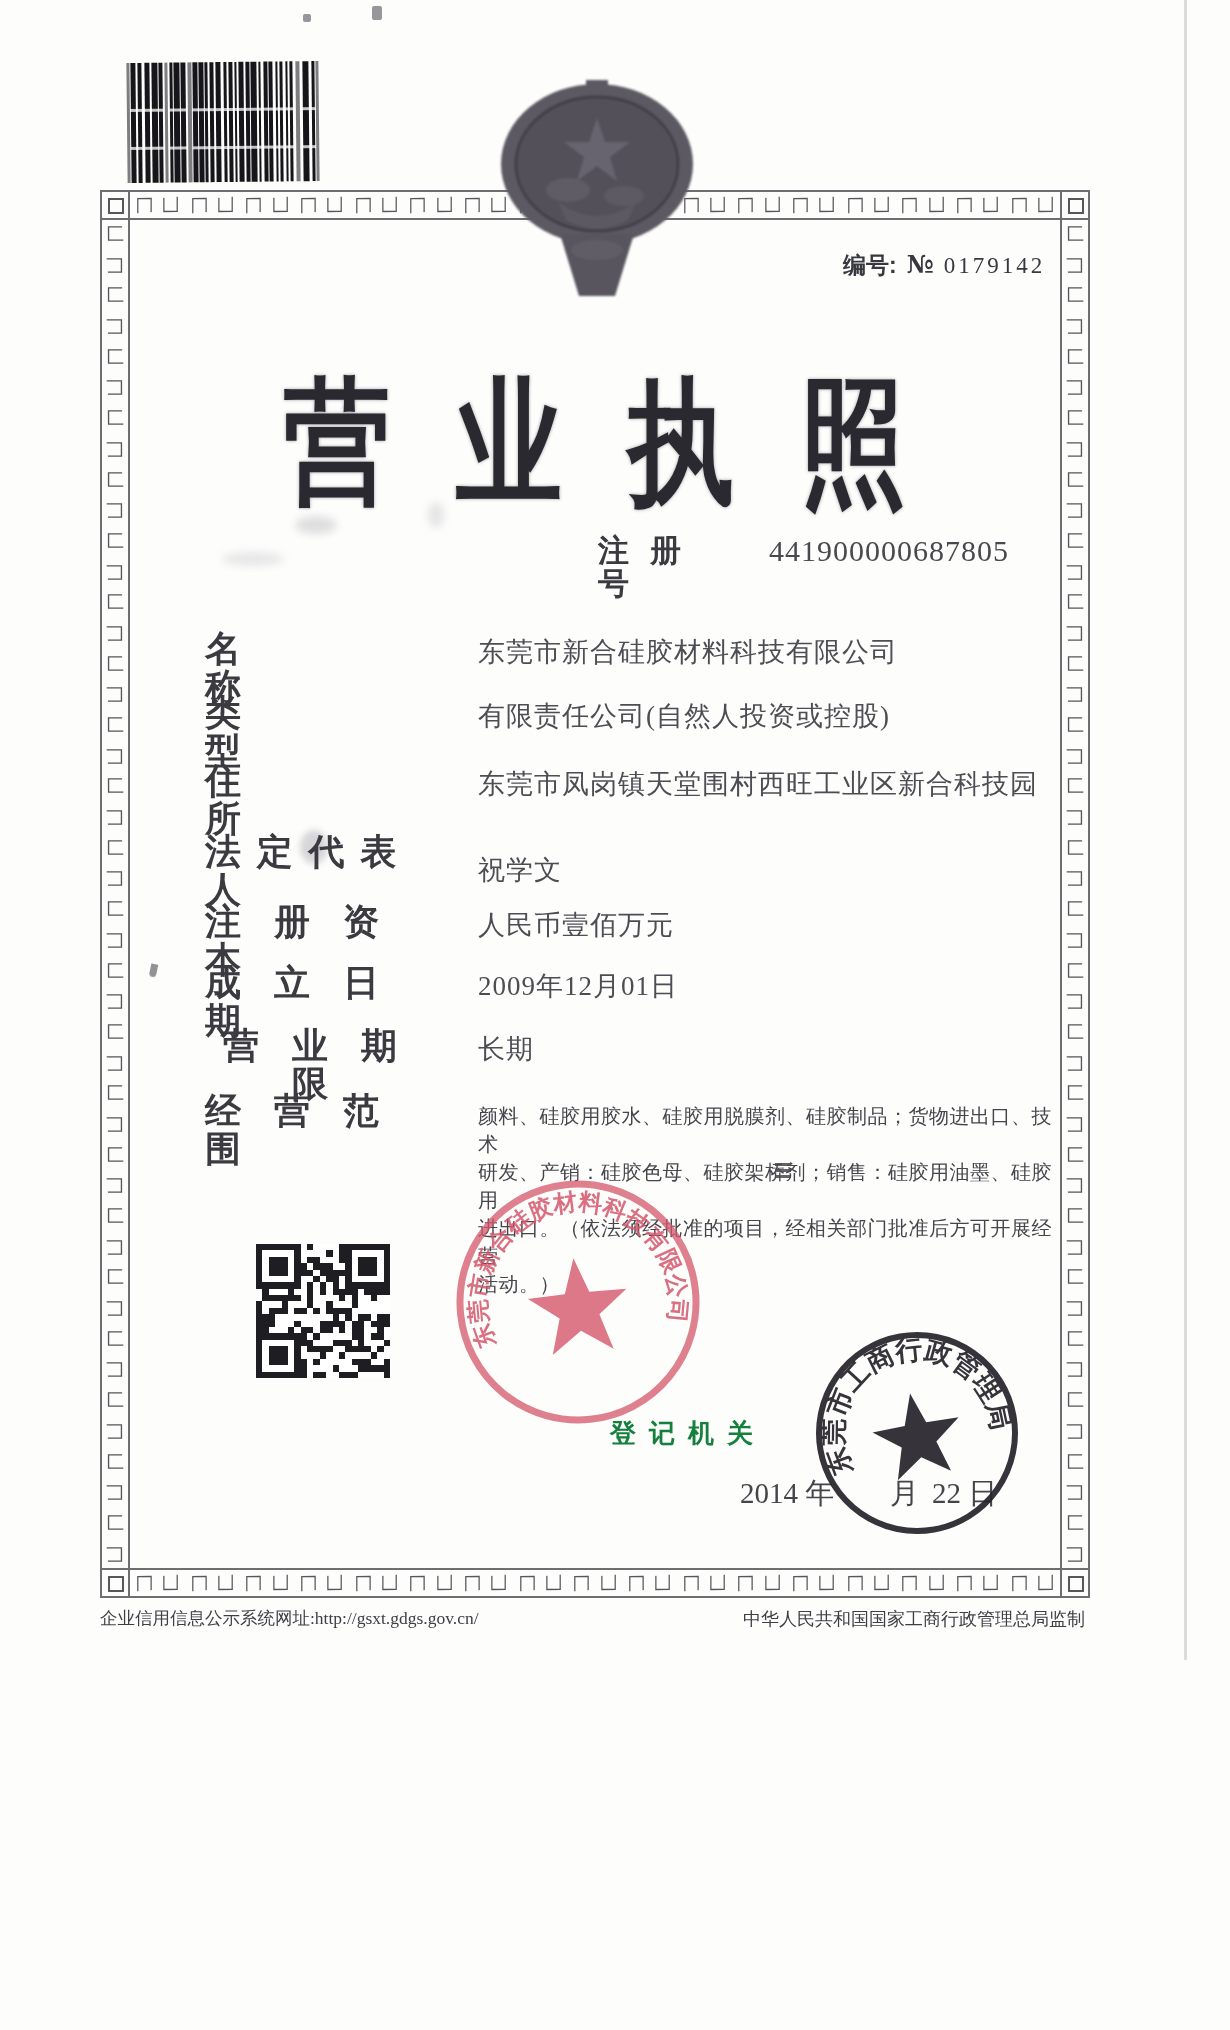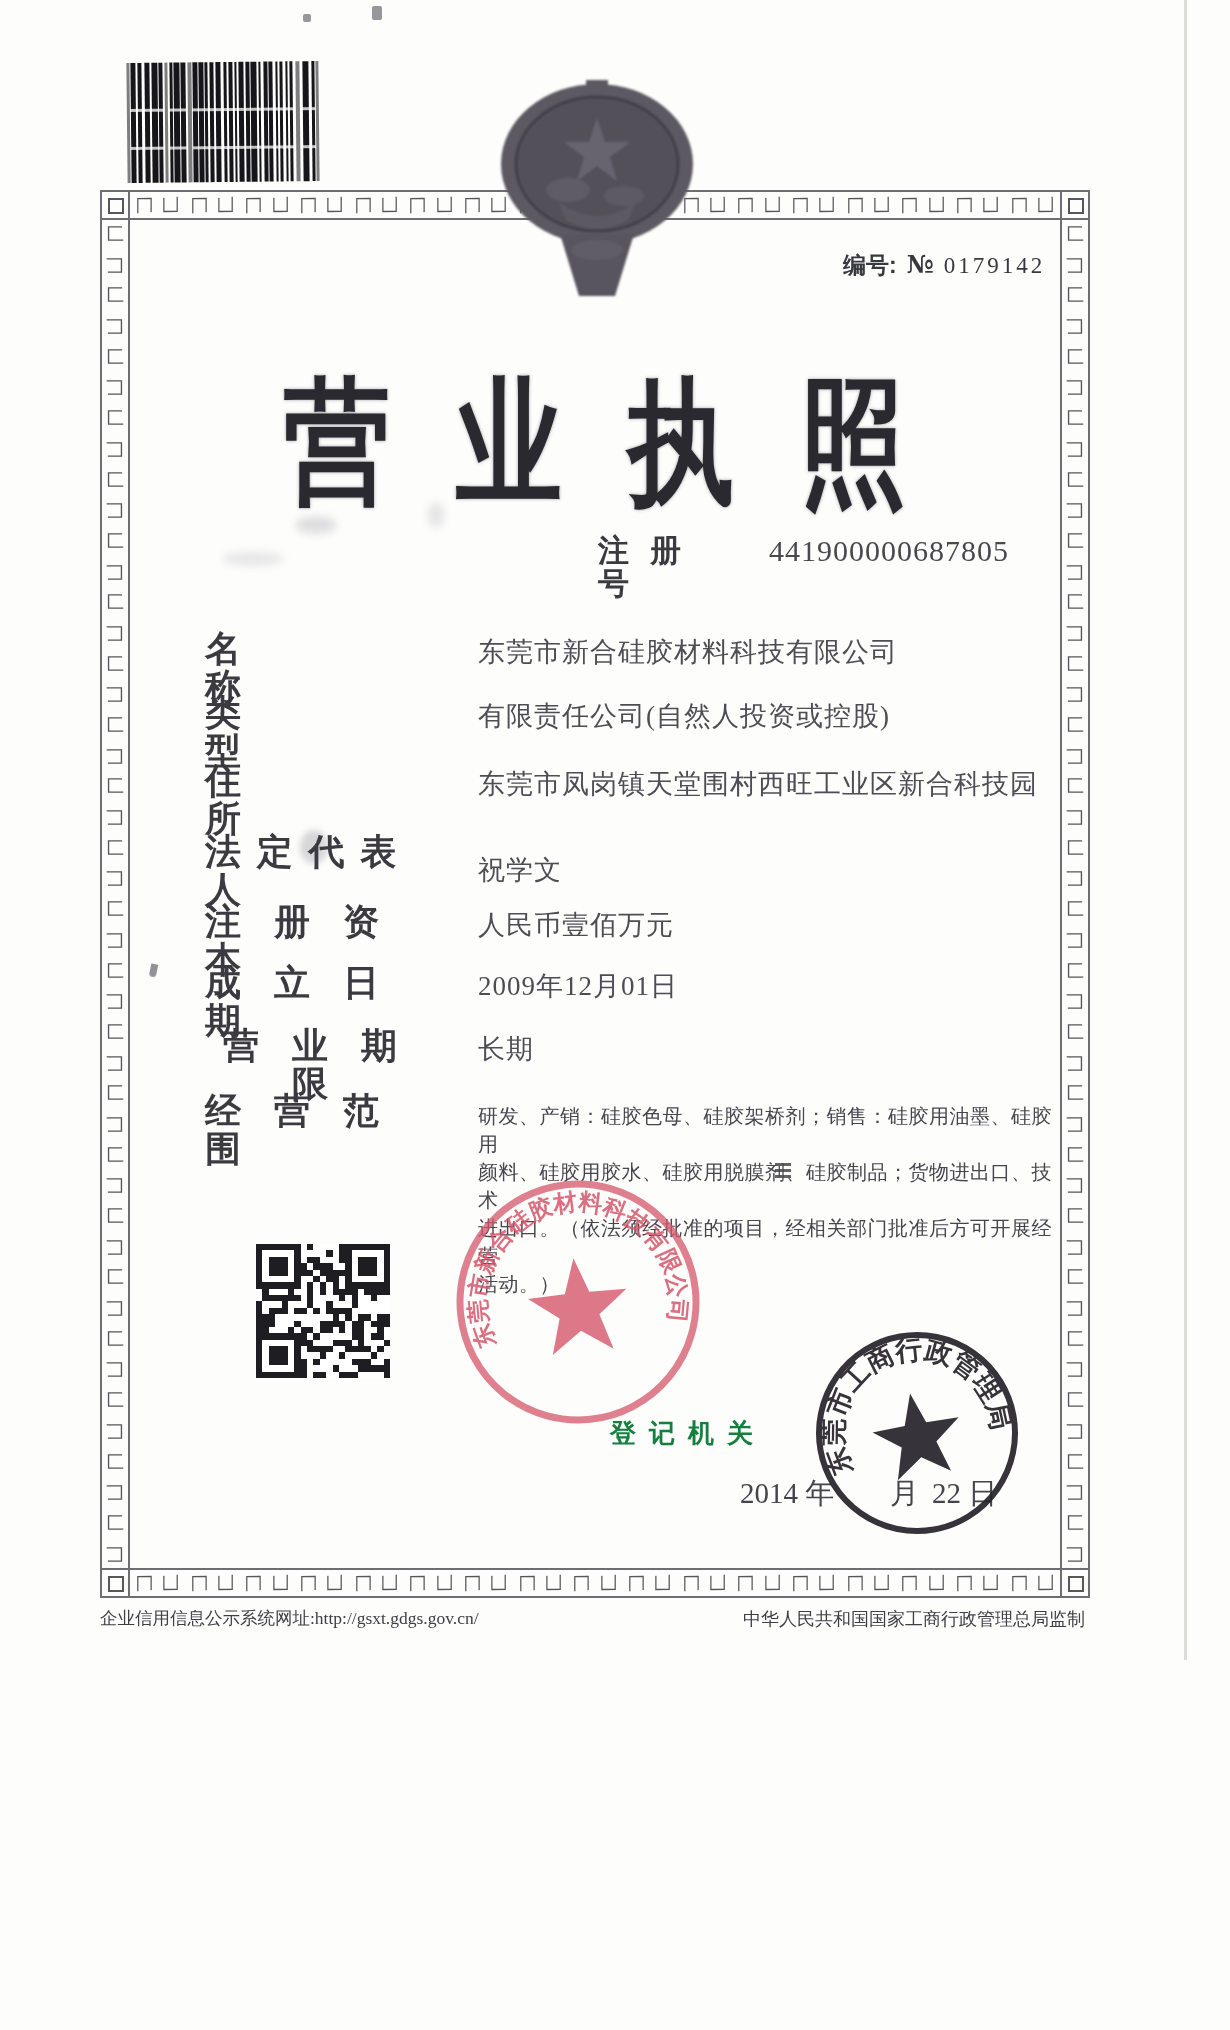--- a/index.html
+++ b/index.html
@@ -339,22 +339,22 @@
         <div class="f-label" style="letter-spacing: 33px;">成立日期</div>
         <div class="f-value">2009年12月01日</div>
       </div>
       <div class="field-row" style="top: 1027px; text-align: center;">
         <div class="f-label" style="letter-spacing: 33px;">营业期限</div>
         <div class="f-value">长期</div>
       </div>
       <div class="field-row scope" style="top: 1082px; margin-top: 10px;">
         <div class="f-label" style="letter-spacing: 33px;">经营范围</div>
         <div class="f-value">
+          <div>颜料、硅胶用胶水、硅胶用脱膜剂、硅胶制品；货物进出口、技术</div>
           <div>研发、产销：硅胶色母、硅胶架桥剂；销售：硅胶用油墨、硅胶用</div>
-          <div>颜料、硅胶用胶水、硅胶用脱膜剂、硅胶制品；货物进出口、技术</div>
           <div>进出口。（依法须经批准的项目，经相关部门批准后方可开展经营</div>
           <div>活动。）</div>
         </div>
       </div>
     </div>
 
   <div class="qr" id="qr">
       <div class="qm d"></div>
       <div class="qm d"></div>
       <div class="qm d"></div>

